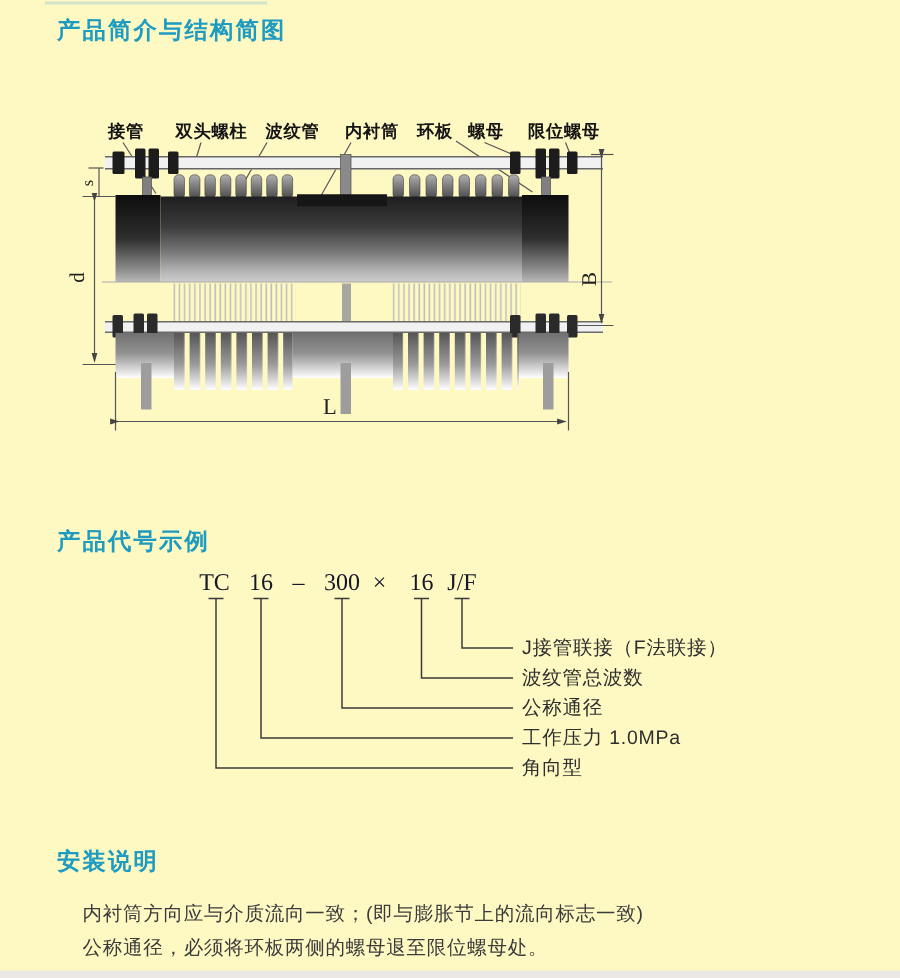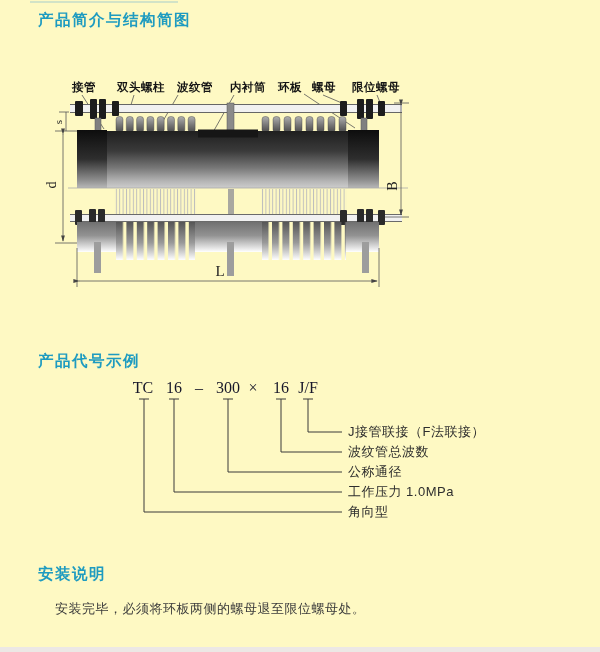--- a/index.html
+++ b/index.html
@@ -229,17 +229,18 @@
     <text class="callout-label" x="348" y="436">J接管联接（F法联接）</text>
     <text class="callout-label" x="348" y="456">波纹管总波数</text>
     <text class="callout-label" x="348" y="476">公称通径</text>
     <text class="callout-label" x="348" y="496">工作压力 1.0MPa</text>
     <text class="callout-label" x="348" y="516">角向型</text>
   </svg>
 
   <h2 class="sec-title" id="title-install">安装说明</h2>
 
   <div class="install-text">
-    <p>安装完毕，必须将环板两侧的螺母退至限位螺母处。</p>
+    <p>内衬筒方向应与介质流向一致；(即与膨胀节上的流向标志一致)</p>
+    <p>公称通径，必须将环板两侧的螺母退至限位螺母处。</p>
   </div>
 
   <div class="bottom-strip"></div>
 </div>
 
 </body></html>

